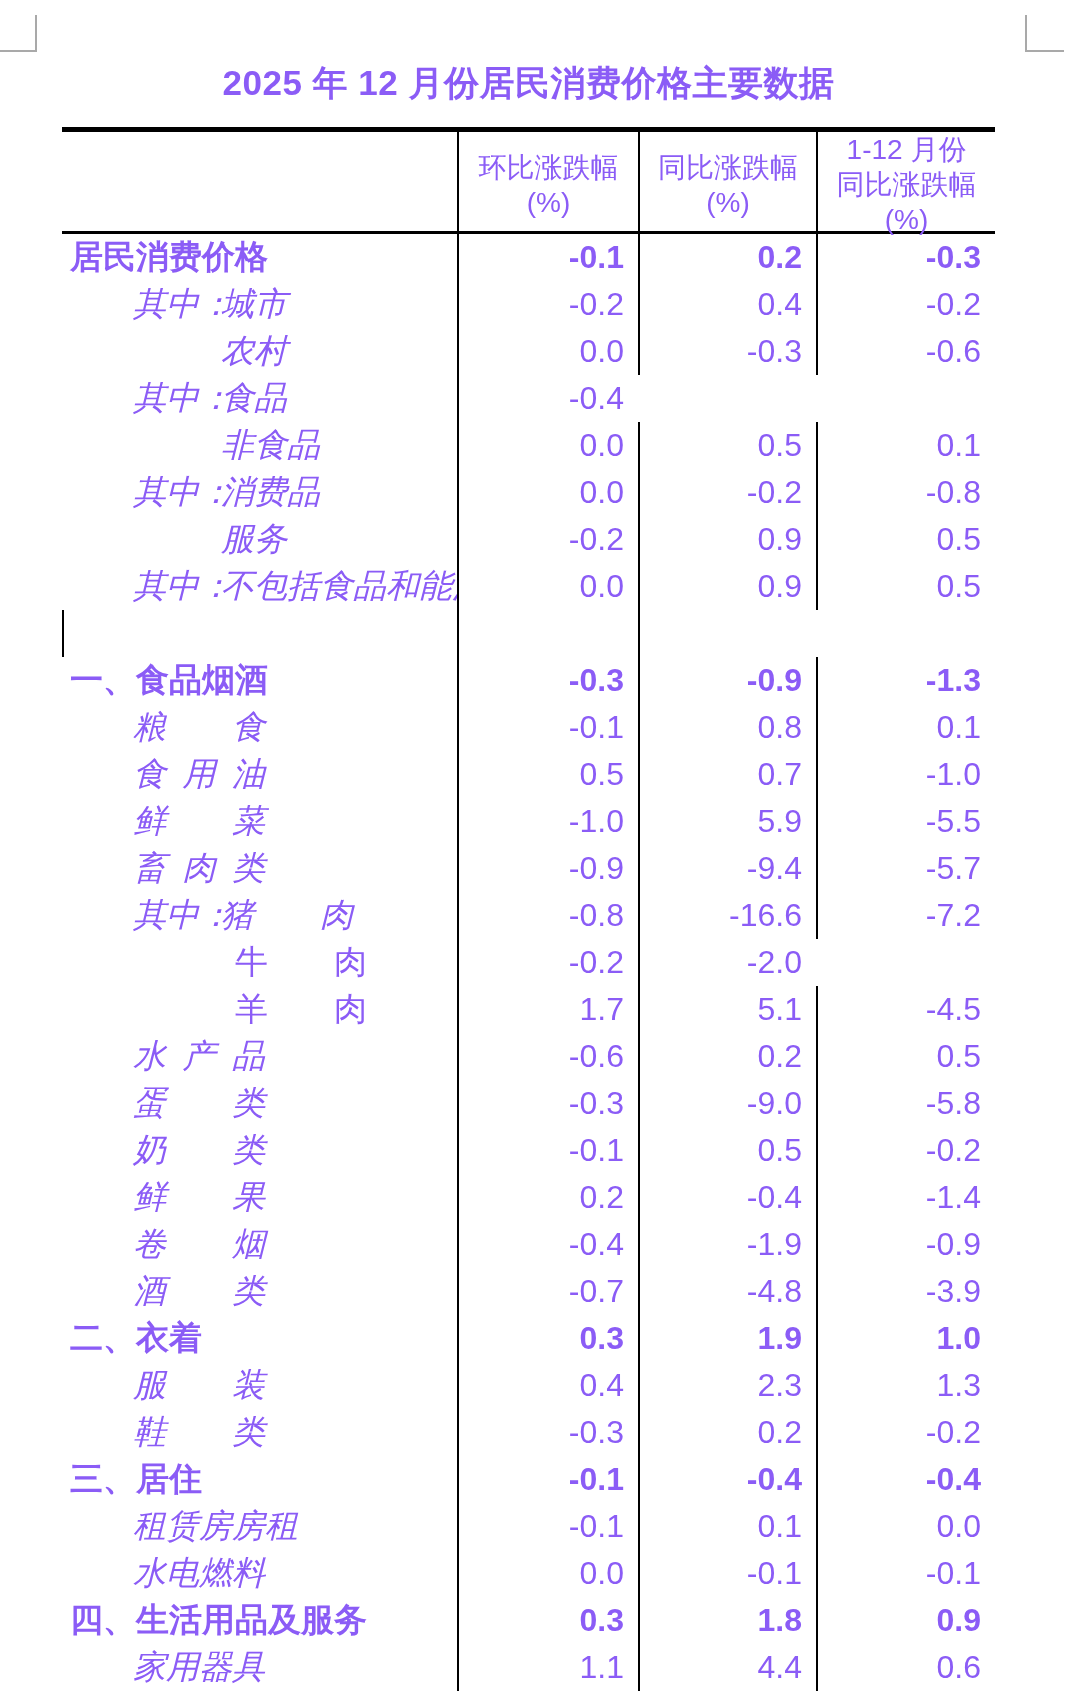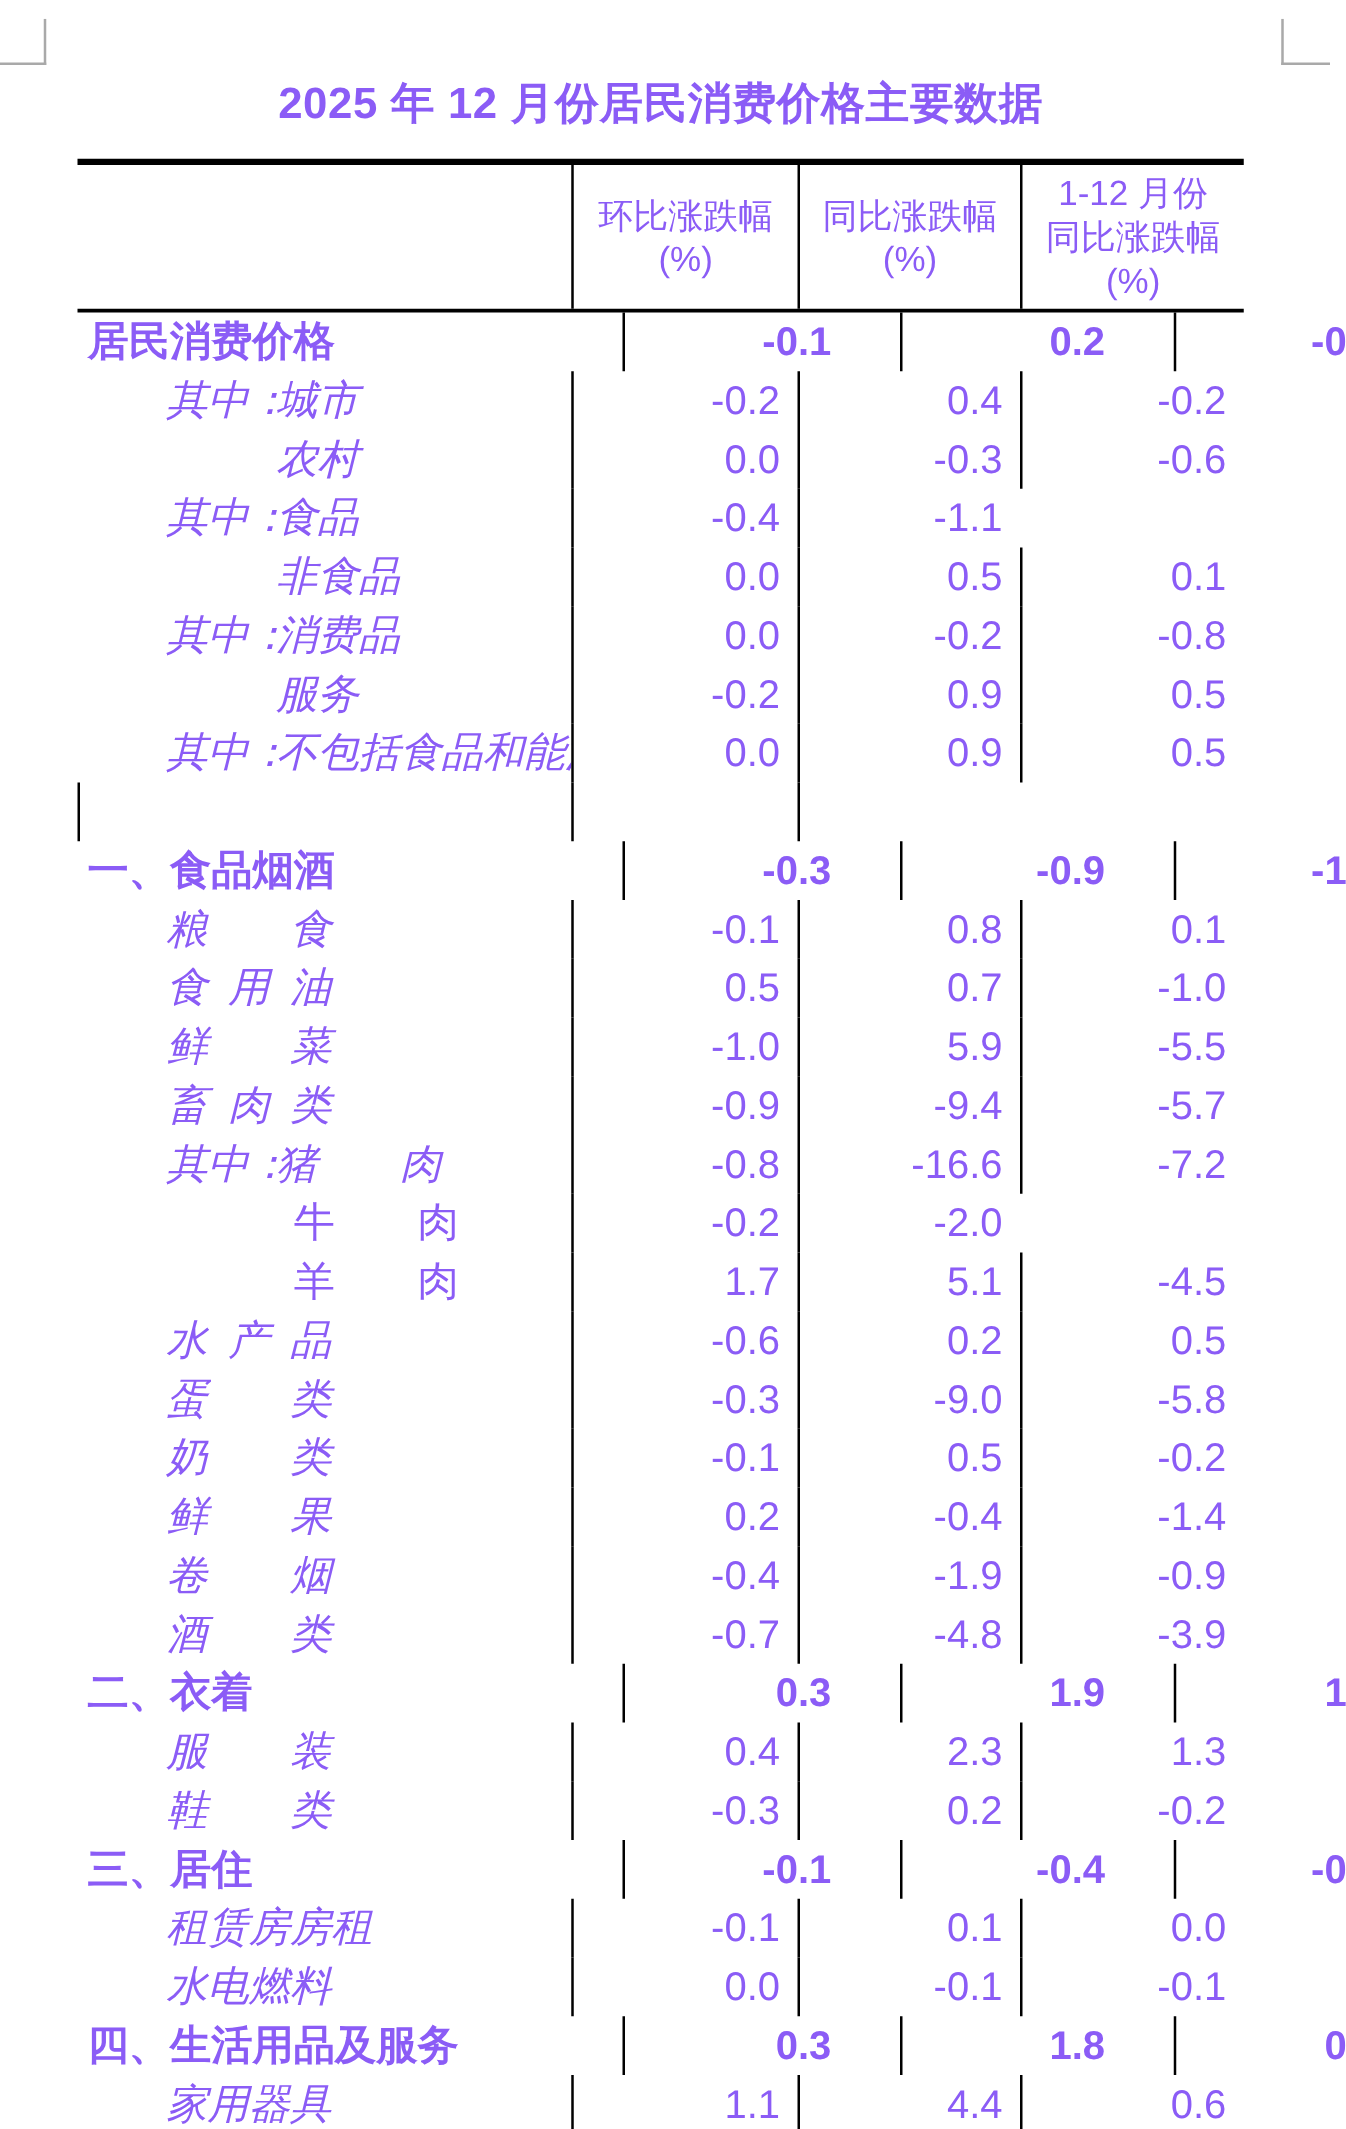--- a/index.html
+++ b/index.html
@@ -30,37 +30,37 @@
     white-space:nowrap;
   }
 
   .cpi-table { margin:22px 82px 0 62px; width:933px; }
 
   .thead {
     display:grid;
     grid-template-columns:395px 181px 178px 179px;
     border-top:5px solid #000;
     border-bottom:3px solid #000;
-    height:123px;
+    height:107px;
   }
   .head-cell {
     border-left:2px solid #000;
     display:flex; align-items:center; justify-content:center;
     text-align:center;
     font-size:28px; line-height:35px;
     white-space:pre-line;
   }
   .head-cell.label-col { border-left:none; }
 
   .trow {
     display:grid;
     grid-template-columns:395px 181px 178px 179px;
     height:47px;
   }
-  .trow.bold { font-weight:bold;gap:41px; }
+  .trow.bold { font-weight:bold; }
   .cell { height:100%; display:flex; align-items:center; font-size:33px; }
   .label-cell { overflow:hidden; white-space:nowrap; }
   .label-cell.ind0 { padding-left:8px; }
   .label-cell.ind1 { padding-left:71px;font-style:italic; }
   .label-cell.ind2 { padding-left:159px;font-style:italic; }
   .label-cell.ind3 { padding-left:173px; }
   .prefix-zhong { display:inline-block; width:88px; }
   .spread {
     display:inline-flex;
     width:132px;
@@ -120,21 +120,20 @@
           <div class="cell val-cell">0.0</div>
           <div class="cell val-cell">-0.3</div>
           <div class="cell val-cell">-0.6</div>
         </div>
         <div class="trow">
           <div class="cell label-cell ind1">
             <span class="prefix-zhong">其中：</span>
             <span>食品</span>
           </div>
           <div class="cell val-cell">-0.4</div>
-          <div class="cell val-cell">-1.1</div>
         </div>
         <div class="trow">
           <div class="cell label-cell ind2">
             <span>非食品</span>
           </div>
           <div class="cell val-cell">0.0</div>
           <div class="cell val-cell">0.5</div>
           <div class="cell val-cell">0.1</div>
         </div>
         <div class="trow">

